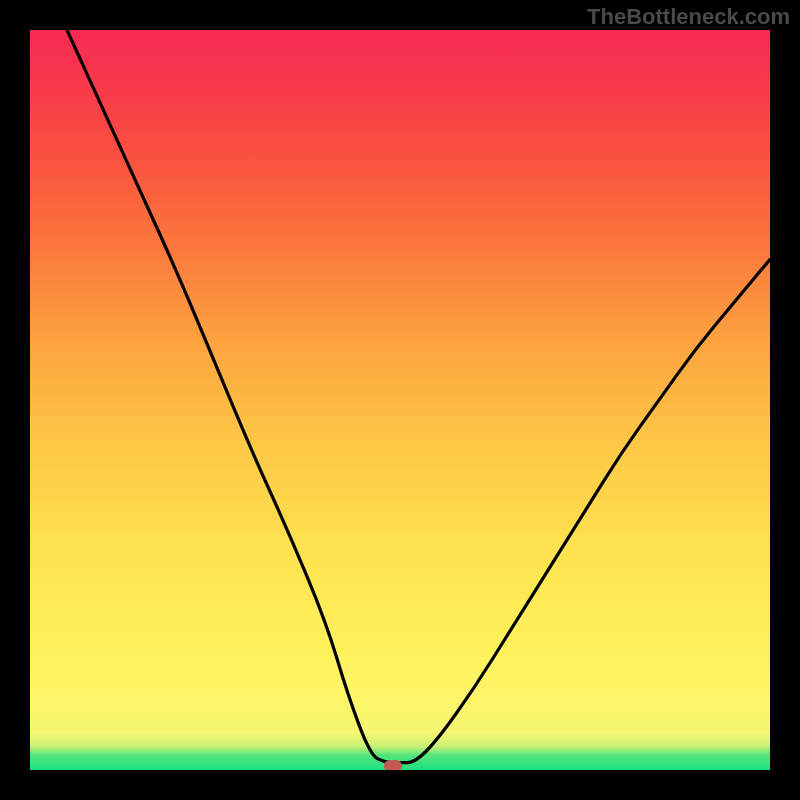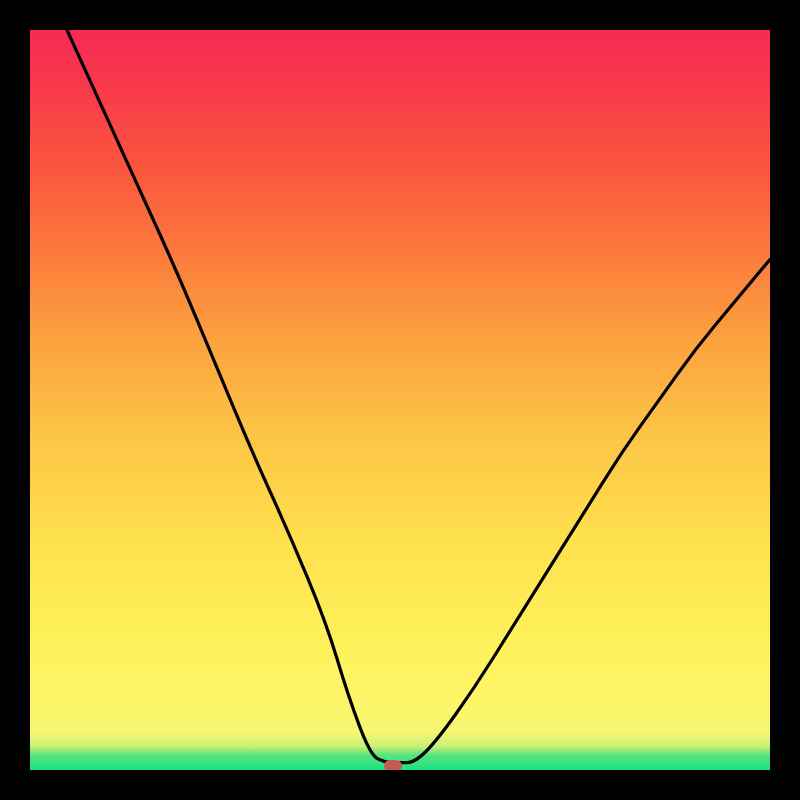--- a/index.html
+++ b/index.html
@@ -80,20 +80,21 @@
     border-radius: 6px;
     z-index: 12;
     transform: translate(-50%, -50%);
   }
 </style>
 </head>
 <body>
 
 <div class="stage">
 
+  <div class="watermark">TheBottleneck.com</div>
 
   <div class="frame">
     <div class="plot-area">
       <div class="gradient"></div>
 
       <svg class="curve-svg" viewBox="0 0 740 740" preserveAspectRatio="none">
         <path id="curve-path" d="M 37.0 0.0 Q 37.0 0.0 55.5 40.7 Q 74.0 81.4 92.5 122.1 Q 111.0 162.8 129.5 203.5 Q 148.0 244.2 166.5 288.6 Q 185.0 333.0 203.5 377.4 Q 222.0 421.8 240.5 462.5 Q 259.0 503.2 277.5 547.6 Q 296.0 592.0 307.1 629.0 Q 318.2 666.0 329.3 695.6 Q 340.4 725.2 347.8 728.9 Q 355.2 732.6 362.6 732.6 Q 370.0 732.6 377.4 732.6 Q 384.8 732.6 395.9 721.5 Q 407.0 710.4 425.5 684.5 Q 444.0 658.6 462.5 629.0 Q 481.0 599.4 499.5 569.8 Q 518.0 540.2 536.5 510.6 Q 555.0 481.0 573.5 451.4 Q 592.0 421.8 610.5 395.9 Q 629.0 370.0 647.5 344.1 Q 666.0 318.2 684.5 296.0 Q 703.0 273.8 721.5 251.6 T 740.0 229.4" fill="none" stroke="#000" stroke-width="3.2" stroke-linejoin="round" stroke-linecap="round"></path>
       </svg>
 
       <div class="marker" id="min-marker" style="left: 362.6px; top: 736.3px; background: rgb(197, 90, 82);"></div>

